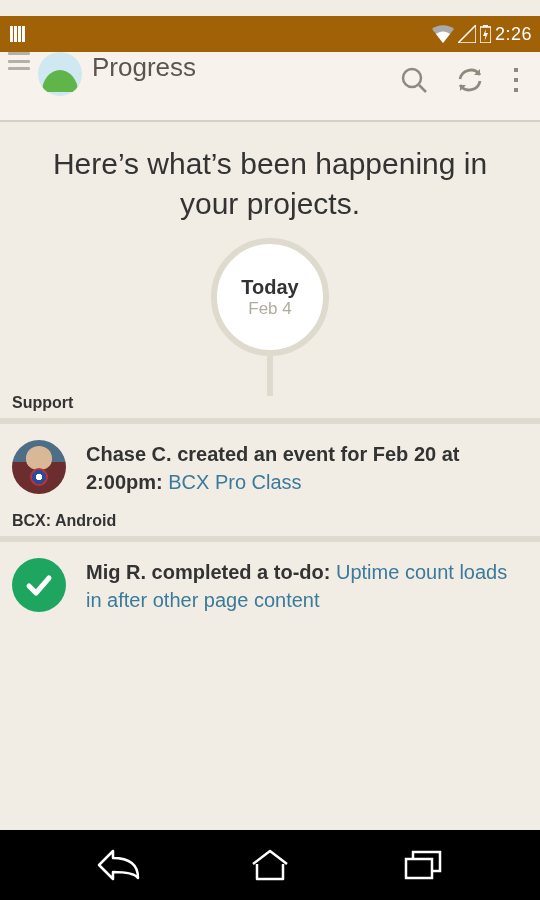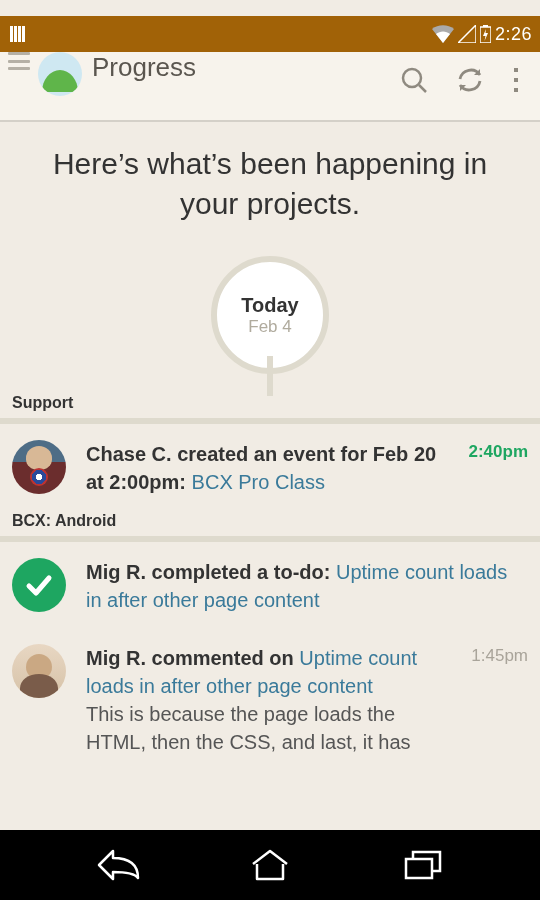--- a/index.html
+++ b/index.html
@@ -87,21 +87,21 @@
   .timeline-head {
     position: relative;
     height: 160px;
   }
   .bubble {
     width: 118px; height: 118px;
     border: 6px solid #dedacd;
     border-radius: 50%;
     background: #fff;
     position: absolute;
-    left: 50%; top: 24px;
+    left: 50%; top: 6px;
     transform: translateX(-50%);
     display:flex; flex-direction:column; align-items:center; justify-content:center;
   }
   .bubble .b1 { font-size: 20px; font-weight: bold; color:#333; }
   .bubble .b2 { font-size: 17px; color:#b0ab9e; }
   .stem {
     position:absolute;
     left:50%; transform:translateX(-50%);
     top: 124px;
     width: 6px; height: 40px;
@@ -254,44 +254,35 @@
     </div>
     <div class="stem"></div>
   </div>
 
   <div class="section-header">Support</div>
   <div class="item">
     <div class="avatar chase"></div>
     <div class="item-body">
       <span class="lead">Chase C. created an event for Feb 20 at 2:00pm: </span><span class="link">BCX Pro Class</span>
     </div>
-    <div class="item-time recent">2:40pm</div>
   </div>
 
   <div class="section-header">BCX: Android</div>
 
   <div class="item">
     <div class="avatar check">
       <svg width="34" height="34" viewBox="0 0 34 34" fill="none" stroke="currentColor" stroke-width="5" stroke-linecap="round" stroke-linejoin="round">
           <polyline points="7,18 14,25 27,10"></polyline>
         </svg>
     </div>
     <div class="item-body">
       <span class="lead">Mig R. completed a to-do: </span><span class="link">Uptime count loads in after other page content</span>
     </div>
   </div>
 
-  <div class="item" style="padding-bottom:0">
-    <div class="avatar person"></div>
-    <div class="item-body">
-      <span class="lead">Mig R. commented on </span><span class="link">Uptime count loads in after other page content</span>
-      <div class="comment">This is because the page loads the HTML, then the CSS, and last, it has</div>
-    </div>
-    <div class="item-time old">1:45pm</div>
-  </div>
 </div>
 
 <div class="nav-bar">
   <div class="nav-btn">
     <svg width="44" height="34" viewBox="0 0 44 34" fill="none" stroke="#fff" stroke-width="2.5" stroke-linejoin="round">
         <path d="M17 3 L3 17 L17 31 L17 24 C 35 24 40 27 42 30 C 42 14 30 10 17 10 Z"></path>
       </svg>
   </div>
   <div class="nav-btn">
     <svg width="40" height="34" viewBox="0 0 40 34" fill="none" stroke="#fff" stroke-width="2.5" stroke-linejoin="round">

